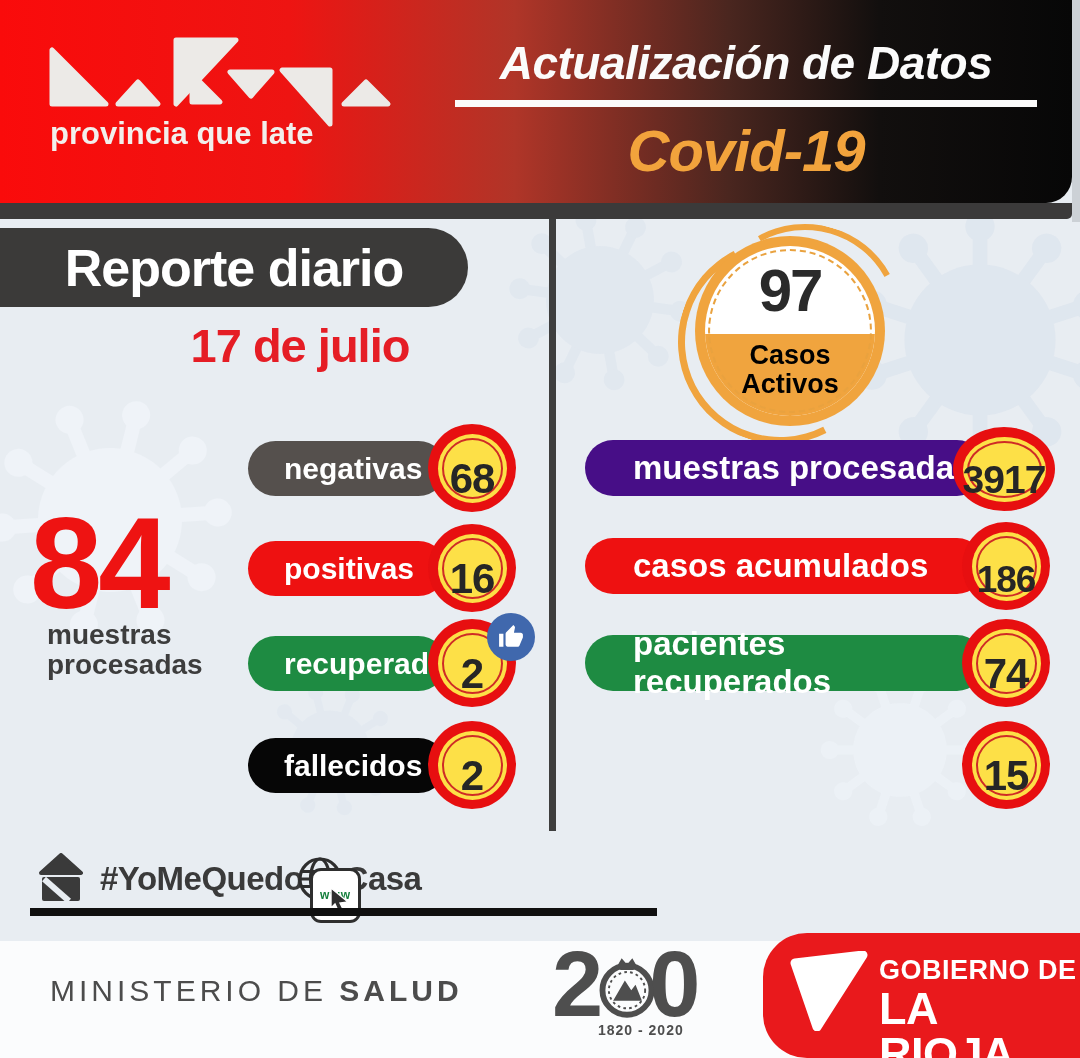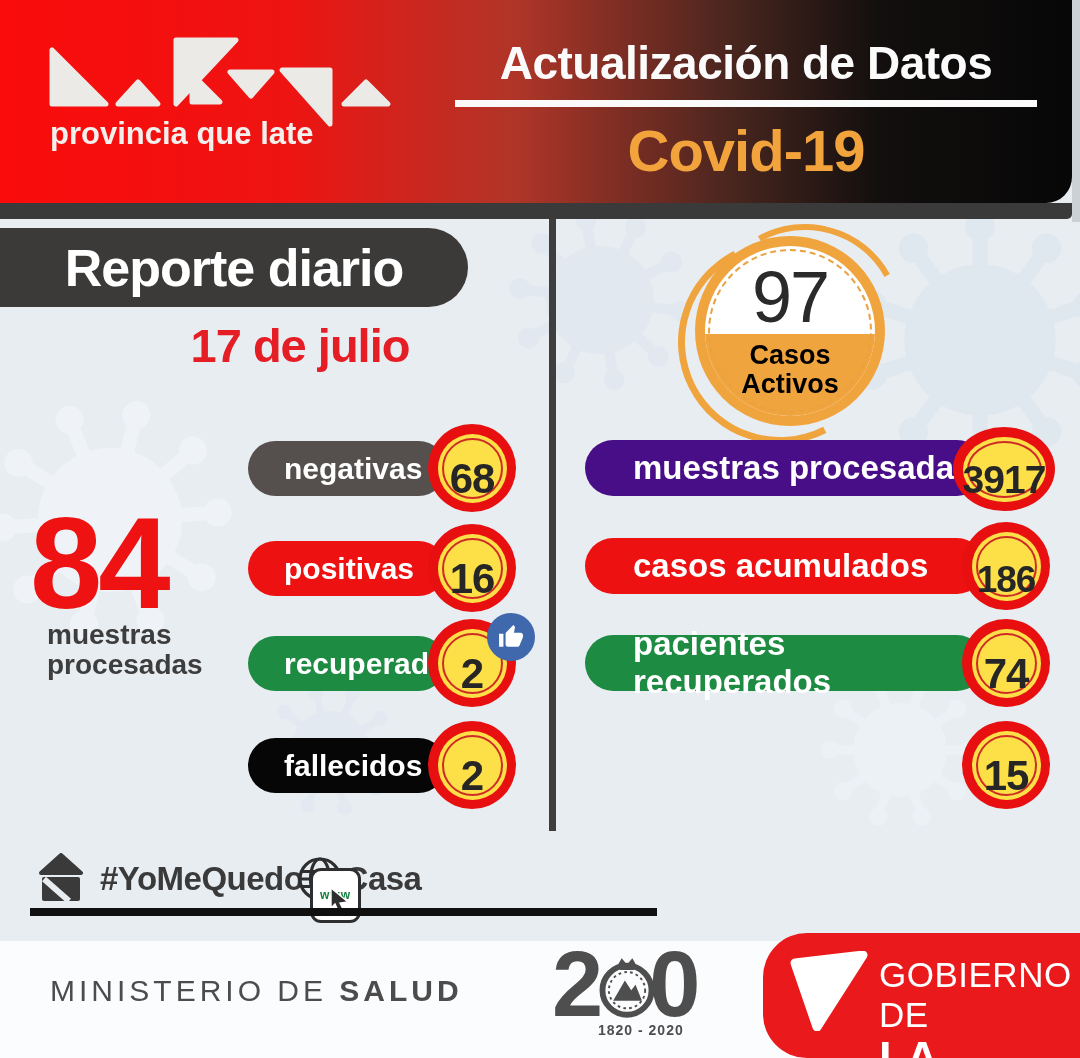--- a/index.html
+++ b/index.html
@@ -16,21 +16,21 @@
     background:linear-gradient(90deg,#fa0b0b 0%, #ee1412 27%, #b03528 48%, #4a261f 68%, #120f0e 82%, #070707 100%);
     border-bottom-right-radius:26px; }
   .edge-strip { position:absolute; right:0; top:0; width:8px; height:222px; background:#ccd1d6; }
   .substrip { position:absolute; left:0; top:203px; right:8px; height:16px; background:#3b3a3a;
     border-bottom-right-radius:5px; }
 
   .logo { position:absolute; left:46px; top:34px; }
   .logo svg { display:block; }
   .tagline { position:absolute; left:4px; top:82px; color:#f2efec; font-size:31px; font-weight:600; letter-spacing:0; }
 
-  .header-right { position:absolute; left:452px; top:36px; width:588px; text-align:center; }
+  .header-right { position:absolute; left:452px; top:36px; width:588px; text-align:center;font-style:italic; }
   .header-title { color:#fbfbfb; font-size:46px; font-weight:700; letter-spacing:-0.5px; }
   .header-underline { width:582px; height:7px; background:#fbfbfb; margin:10px auto 0; }
   .header-subtitle { margin-top:10px; color:#f2a33c; font-size:58px; font-weight:800; letter-spacing:-1px; }
 
   
   .report-pill { position:absolute; left:0; top:228px; width:468px; height:79px;
     background:#3b3a39; border-radius:0 40px 40px 0; color:#fff; font-size:52px; font-weight:700;
     letter-spacing:-1px; display:flex; align-items:center; justify-content:center; }
   .report-date { position:absolute; left:130px; top:318px; width:340px; text-align:center;
     color:#e51d25; font-size:47px; font-weight:700; letter-spacing:-1px; }
@@ -79,21 +79,21 @@
   .fb-badge { position:absolute; left:487px; top:613px; width:48px; height:48px; border-radius:50%;
     background:#4068ad; display:flex; align-items:center; justify-content:center; z-index:6; }
 
   
   .circle-wrap { position:absolute; left:695px; top:236px; width:190px; height:190px;
     background:#f0a43e; border-radius:50%; }
   .circle-inner { position:absolute; inset:10px; background:#fff; border-radius:50%; overflow:hidden; }
   .circle-inner::after { content:""; position:absolute; inset:3px; border:2px dashed #e9a23f;
     border-radius:50%; z-index:3; }
   .circle-num { position:absolute; top:10px; left:0; right:0; text-align:center;
-    color:#2a2a2a; font-size:72px; font-weight:400; letter-spacing:-2px; z-index:2; }
+    color:#2a2a2a; font-size:60px; font-weight:700; letter-spacing:-2px; z-index:2; }
   .circle-seg { position:absolute; left:0; right:0; top:52%; bottom:0; background:#f0a43e;
     display:flex; flex-direction:column; align-items:center; padding-top:7px;
     color:#000000; font-size:27px; font-weight:700; line-height:1.06; z-index:1; }
   .arc { position:absolute; border-radius:50%; border:7px solid transparent; }
   .arc1 { left:678px; top:240px; width:204px; height:204px;
     border-left-color:#f0a43e; border-bottom-color:#f0a43e; transform:rotate(18deg); }
   .arc2 { left:708px; top:224px; width:194px; height:194px; border-width:6px;
     border-top-color:#f0a43e; transform:rotate(16deg); }
 
   .divider { position:absolute; left:549px; top:219px; width:7px; height:612px; background:#3e3e3e; }
@@ -119,21 +119,21 @@
   .bicent { position:absolute; left:552px; top:936px; display:flex; align-items:center; }
   .bicent .digit { color:#4e4e4e; font-size:92px; font-weight:800; line-height:96px; letter-spacing:-4px; }
   .bicent svg { margin:6px -10px 0 -4px; }
   .bicent-years { position:absolute; left:598px; top:1022px; color:#4e4e4e; font-size:14px;
     font-weight:700; letter-spacing:1px; }
 
   .ribbon { position:absolute; left:763px; top:933px; width:317px; height:125px;
     background:#e9191c; border-radius:44px 0 0 44px; }
   .ribbon-tri { position:absolute; left:26px; top:18px; }
   .gov { position:absolute; left:116px; top:22px; color:#fff; }
-  .gov-line1 { font-size:35px; font-weight:400; letter-spacing:0.5px; }
+  .gov-line1 { font-size:27px; font-weight:700; letter-spacing:0.5px; }
   .gov-line2 { font-size:45px; font-weight:800; letter-spacing:-0.5px; line-height:1.0; }
 </style>
 </head>
 <body>
 
 <div class="canvas">
 
   <svg class="bg-viruses" viewBox="0 0 1080 770">
     <defs>
       <g id="virus">

